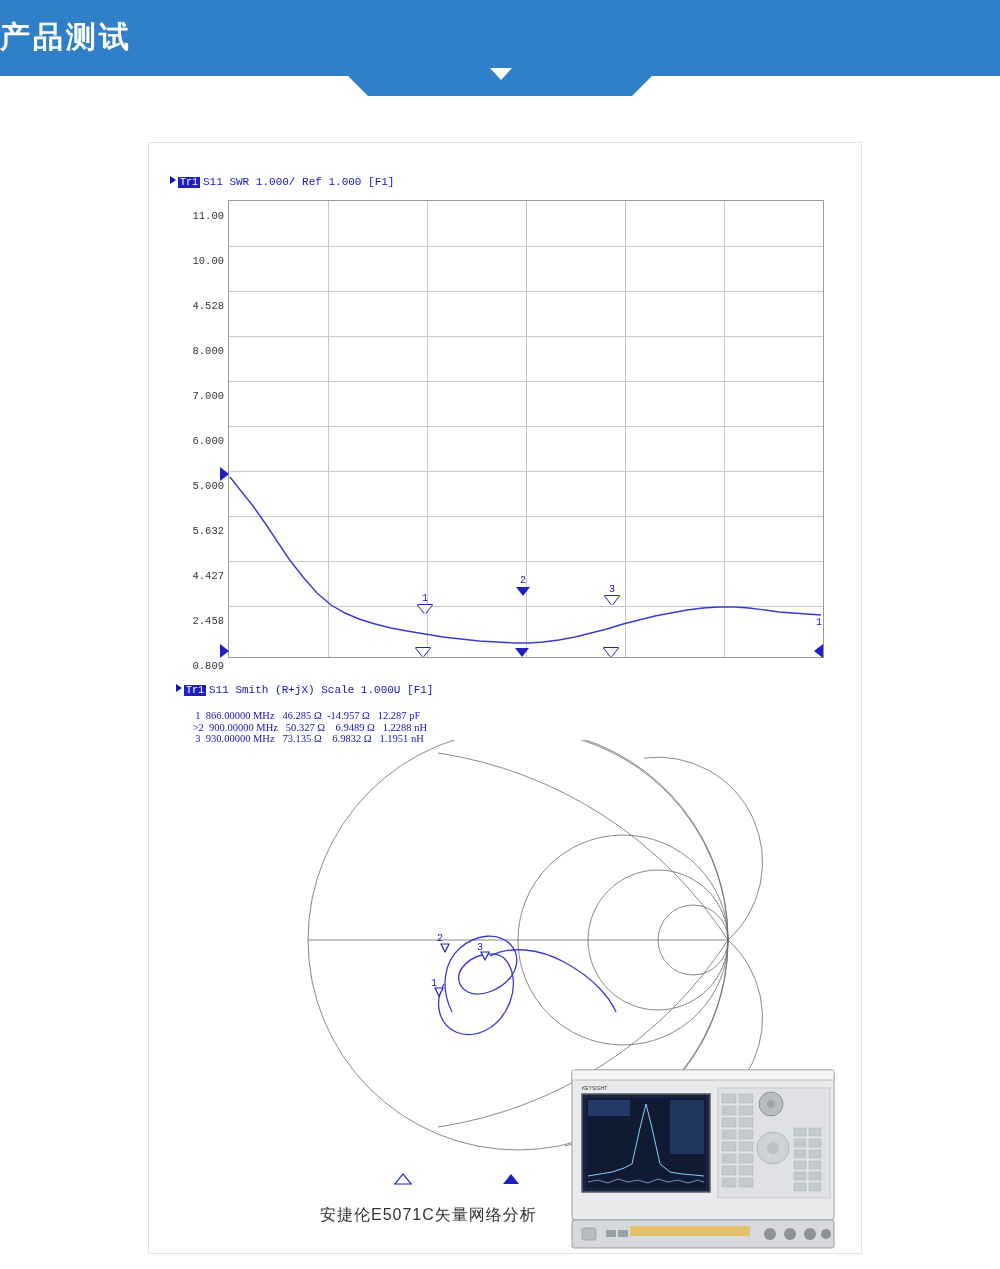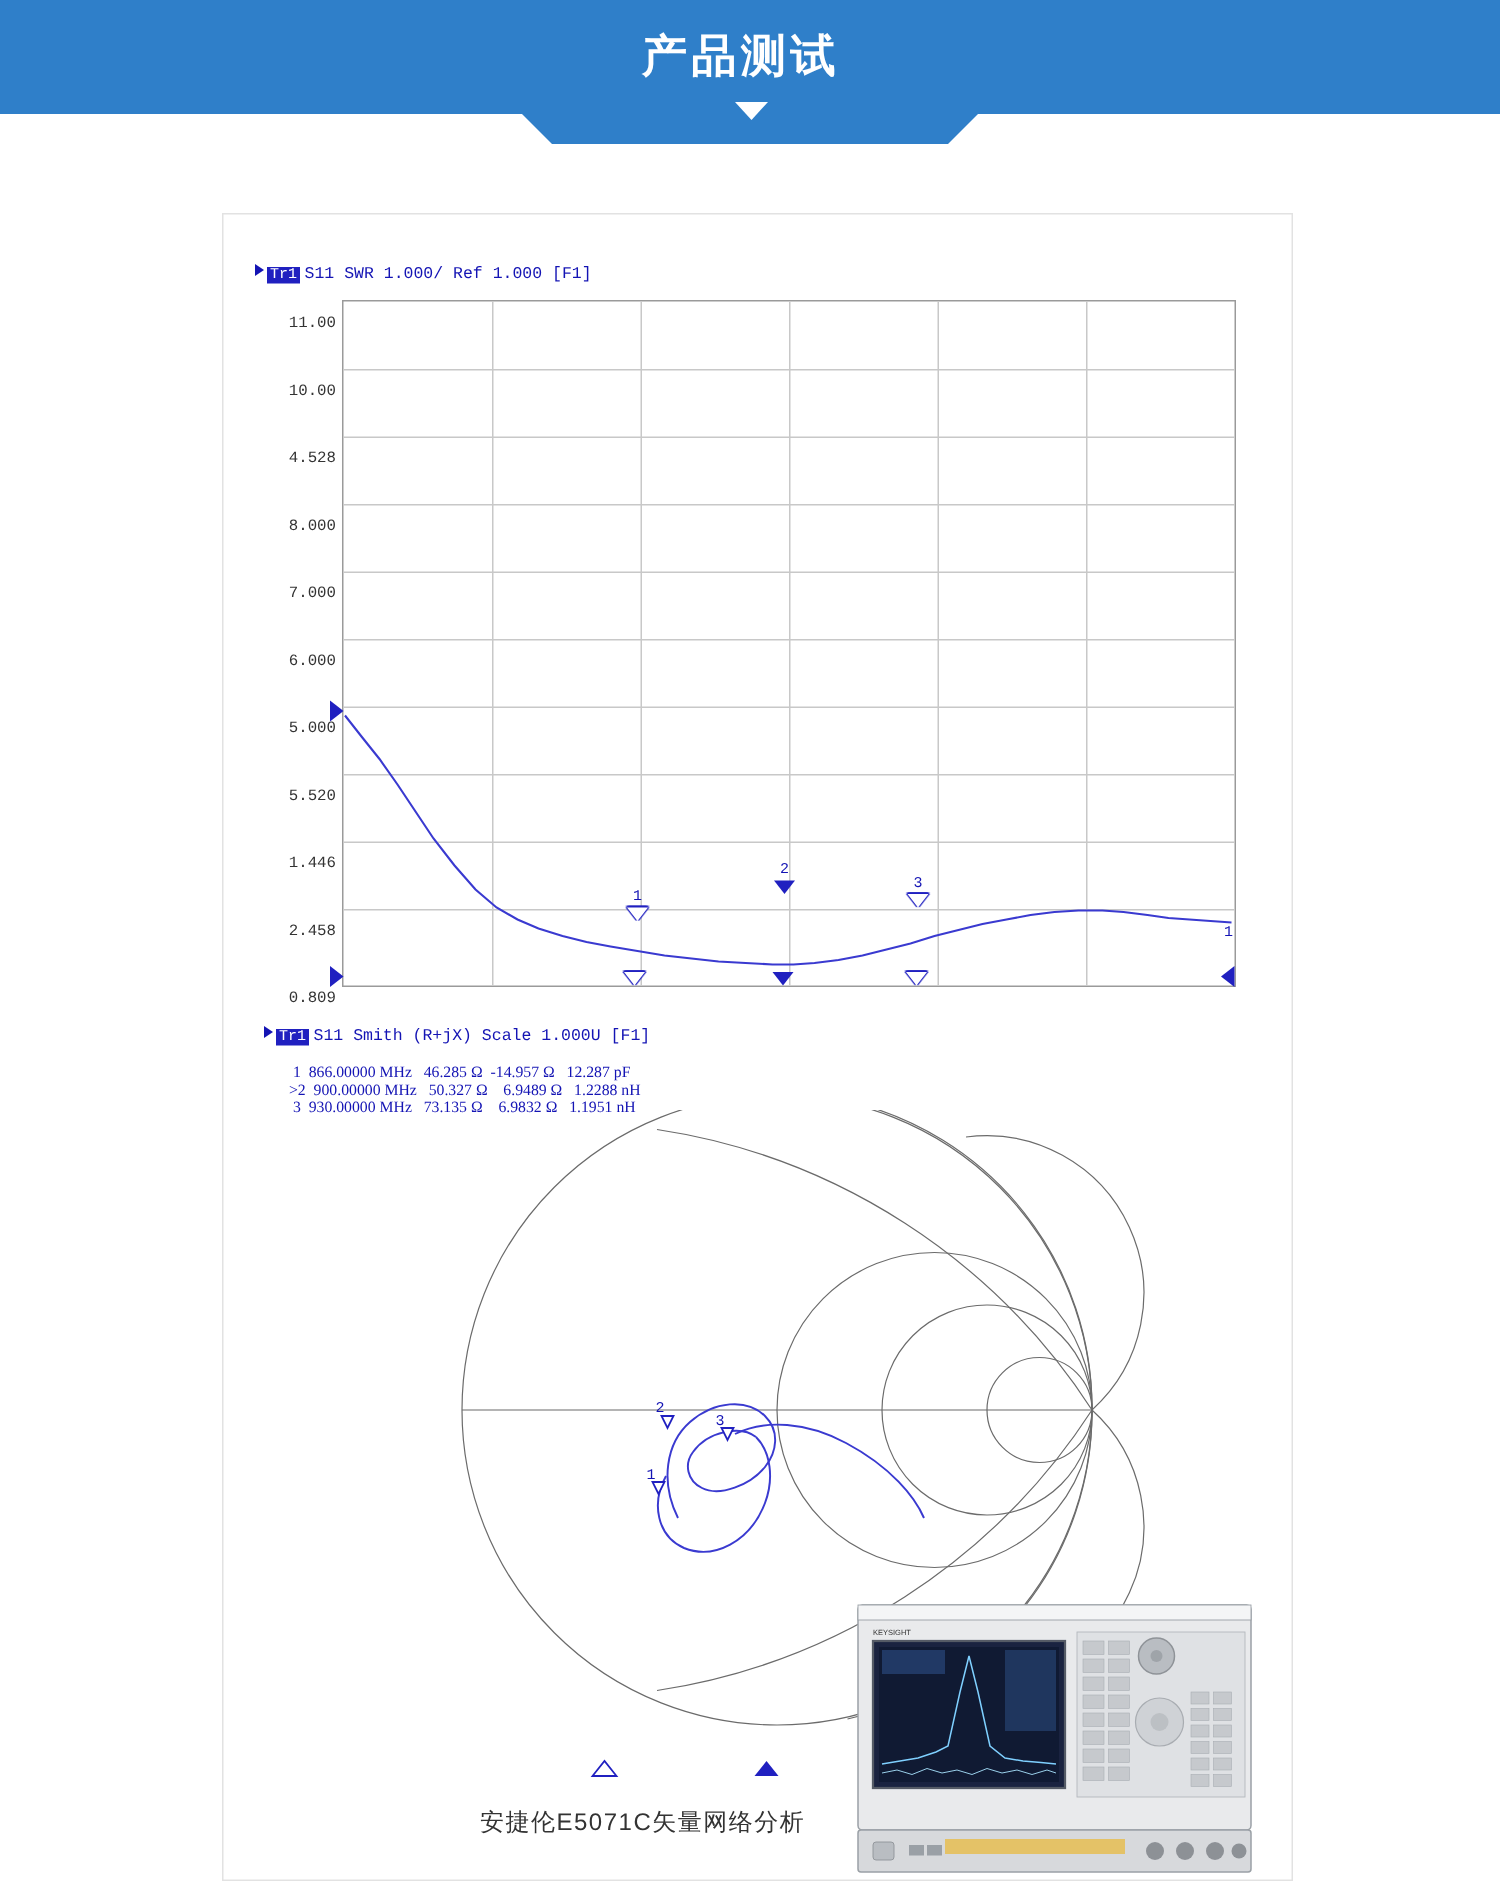--- a/index.html
+++ b/index.html
@@ -9,21 +9,21 @@
     font-family:"Liberation Sans",sans-serif;
     position:relative;
     overflow:hidden;
   }
   
   .banner{
     position:absolute;left:0;top:0;width:1000px;height:76px;
     background:#2f7fc9;
   }
   .banner-title{
-    position:absolute;left:0;top:17px;width:988px;text-align:center;
+    position:absolute;left:0;top:17px;width:988px;
     color:#ffffff;font-size:30px;font-weight:bold;letter-spacing:3px;
     font-family:"Liberation Sans",sans-serif;
   }
   .banner-tab{
     position:absolute;left:348px;top:76px;width:304px;height:20px;
     background:#2f7fc9;
     clip-path:polygon(0 0,304px 0,284px 20px,20px 20px);
   }
   .banner-arrow{
     position:absolute;left:490px;top:68px;width:0;height:0;
@@ -119,22 +119,22 @@
   3  930.00000 MHz   1.4874</div>
 
 <div class="ylabels">
   <div style="top:4px">11.00</div>
   <div style="top:49px">10.00</div>
   <div style="top:94px">4.528</div>
   <div style="top:139px">8.000</div>
   <div style="top:184px">7.000</div>
   <div style="top:229px">6.000</div>
   <div style="top:274px">5.000</div>
-  <div style="top:319px">5.520</div>
-  <div style="top:364px">1.446</div>
+  <div style="top:319px">5.632</div>
+  <div style="top:364px">4.427</div>
   <div style="top:409px">2.458</div>
   <div style="top:454px">0.809</div>
 </div>
 
 <div class="plot1">
   <div class="hgrid" style="top:45px"></div>
   <div class="hgrid" style="top:90px"></div>
   <div class="hgrid" style="top:135px"></div>
   <div class="hgrid" style="top:180px"></div>
   <div class="hgrid" style="top:225px"></div>

